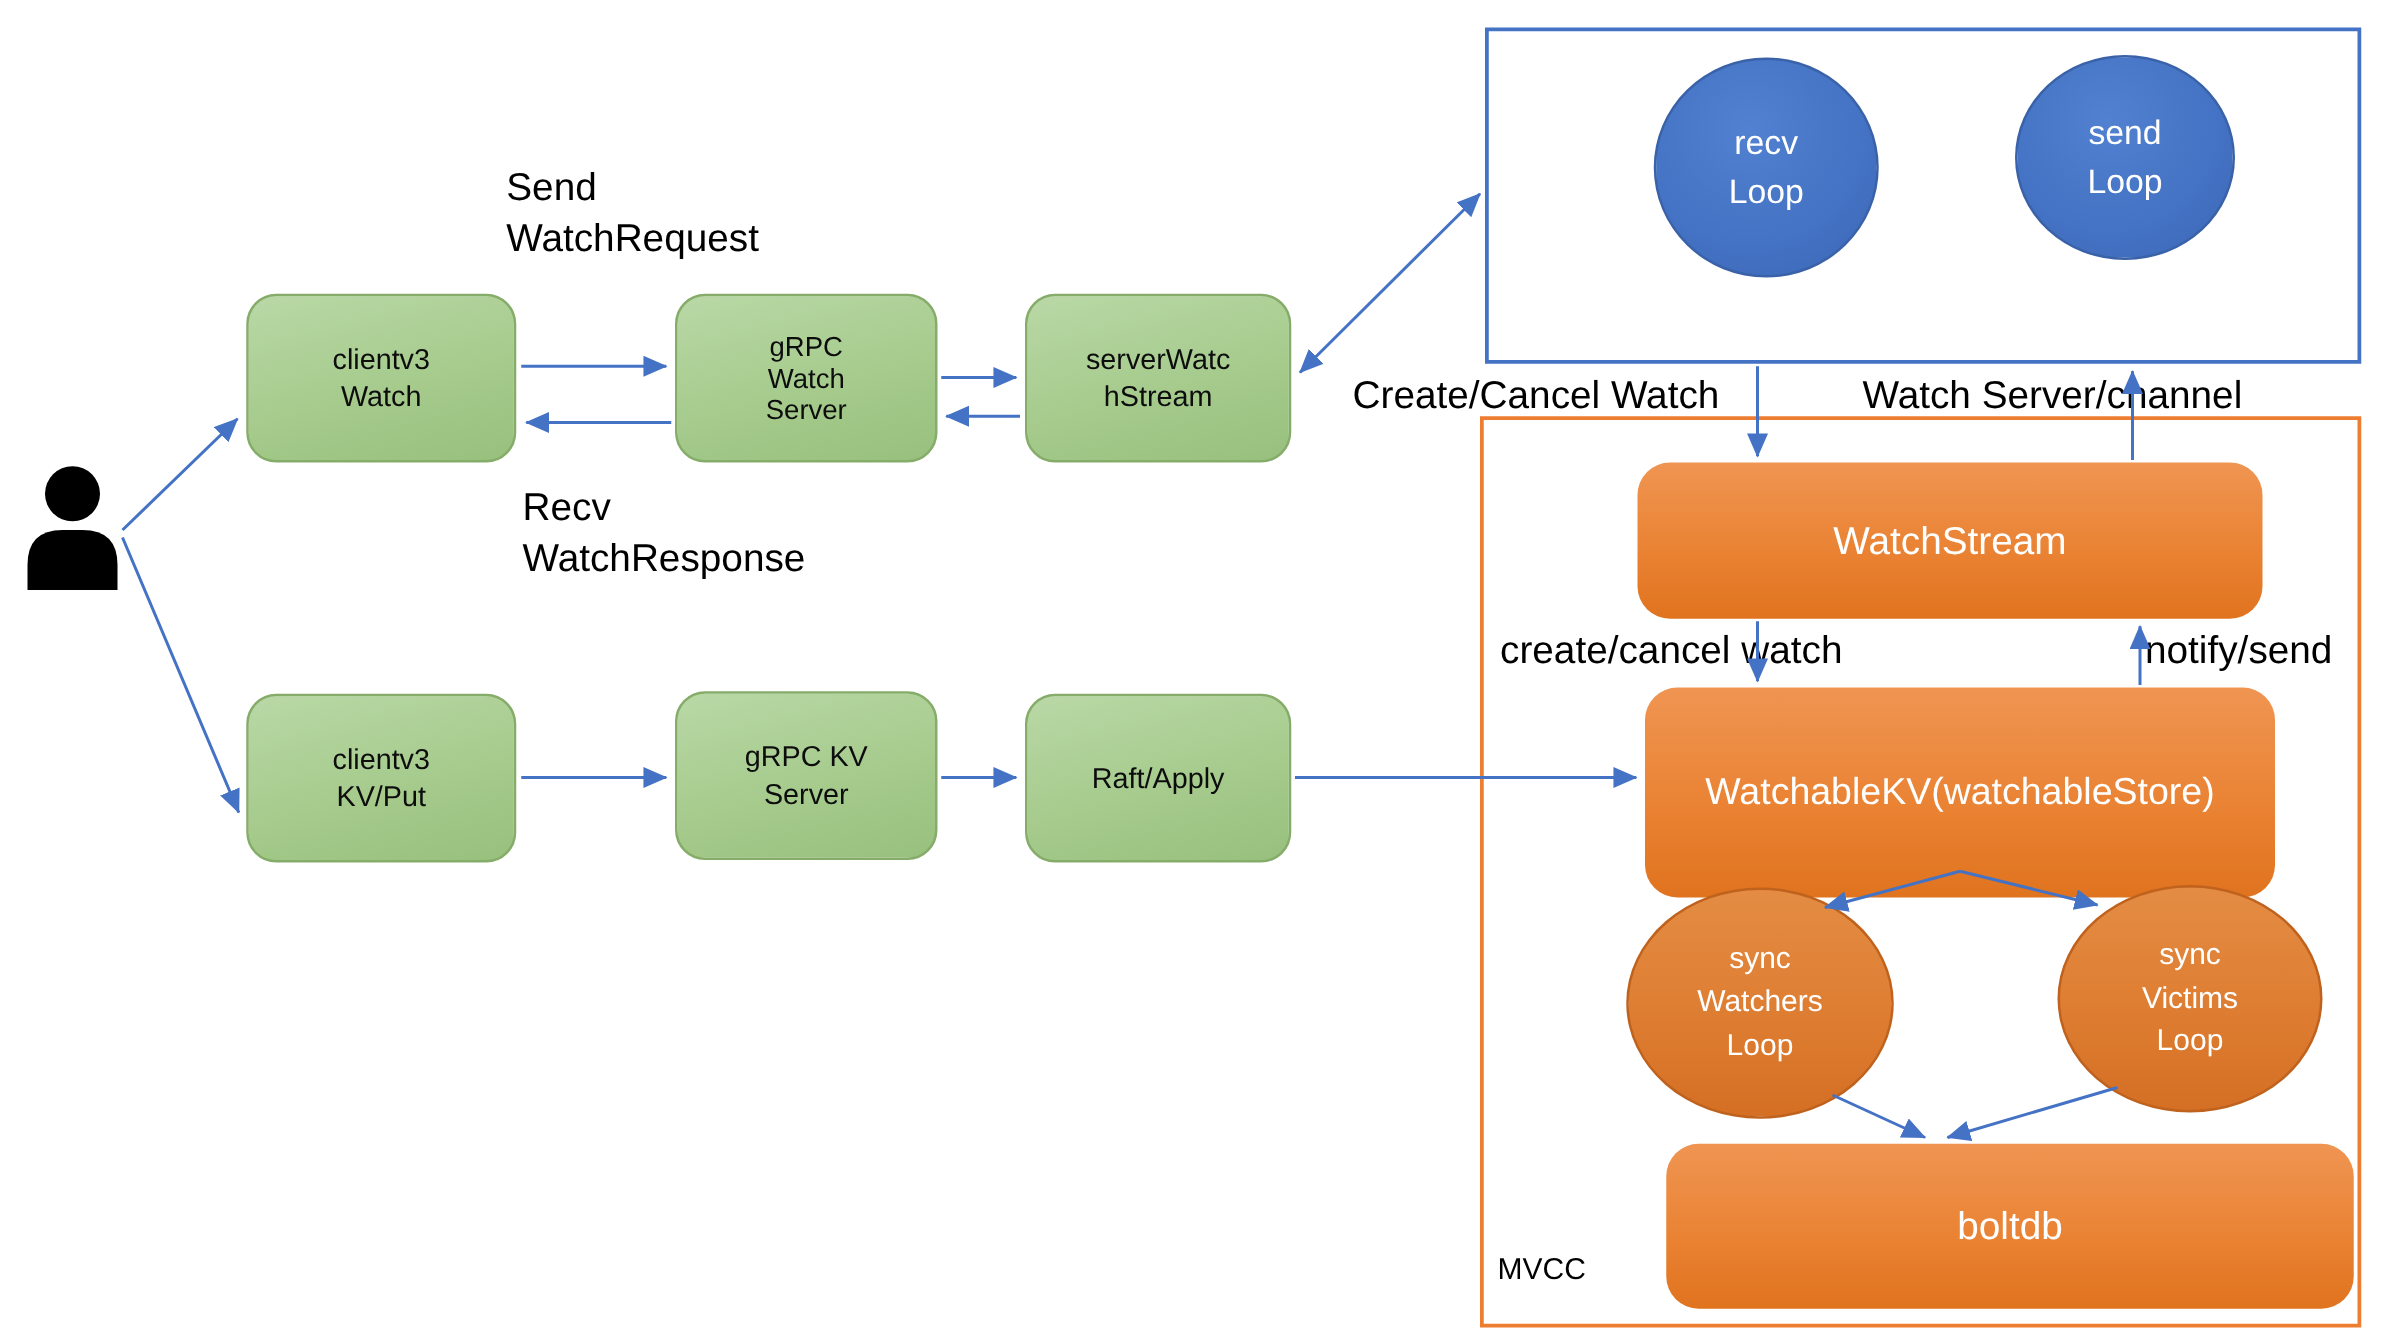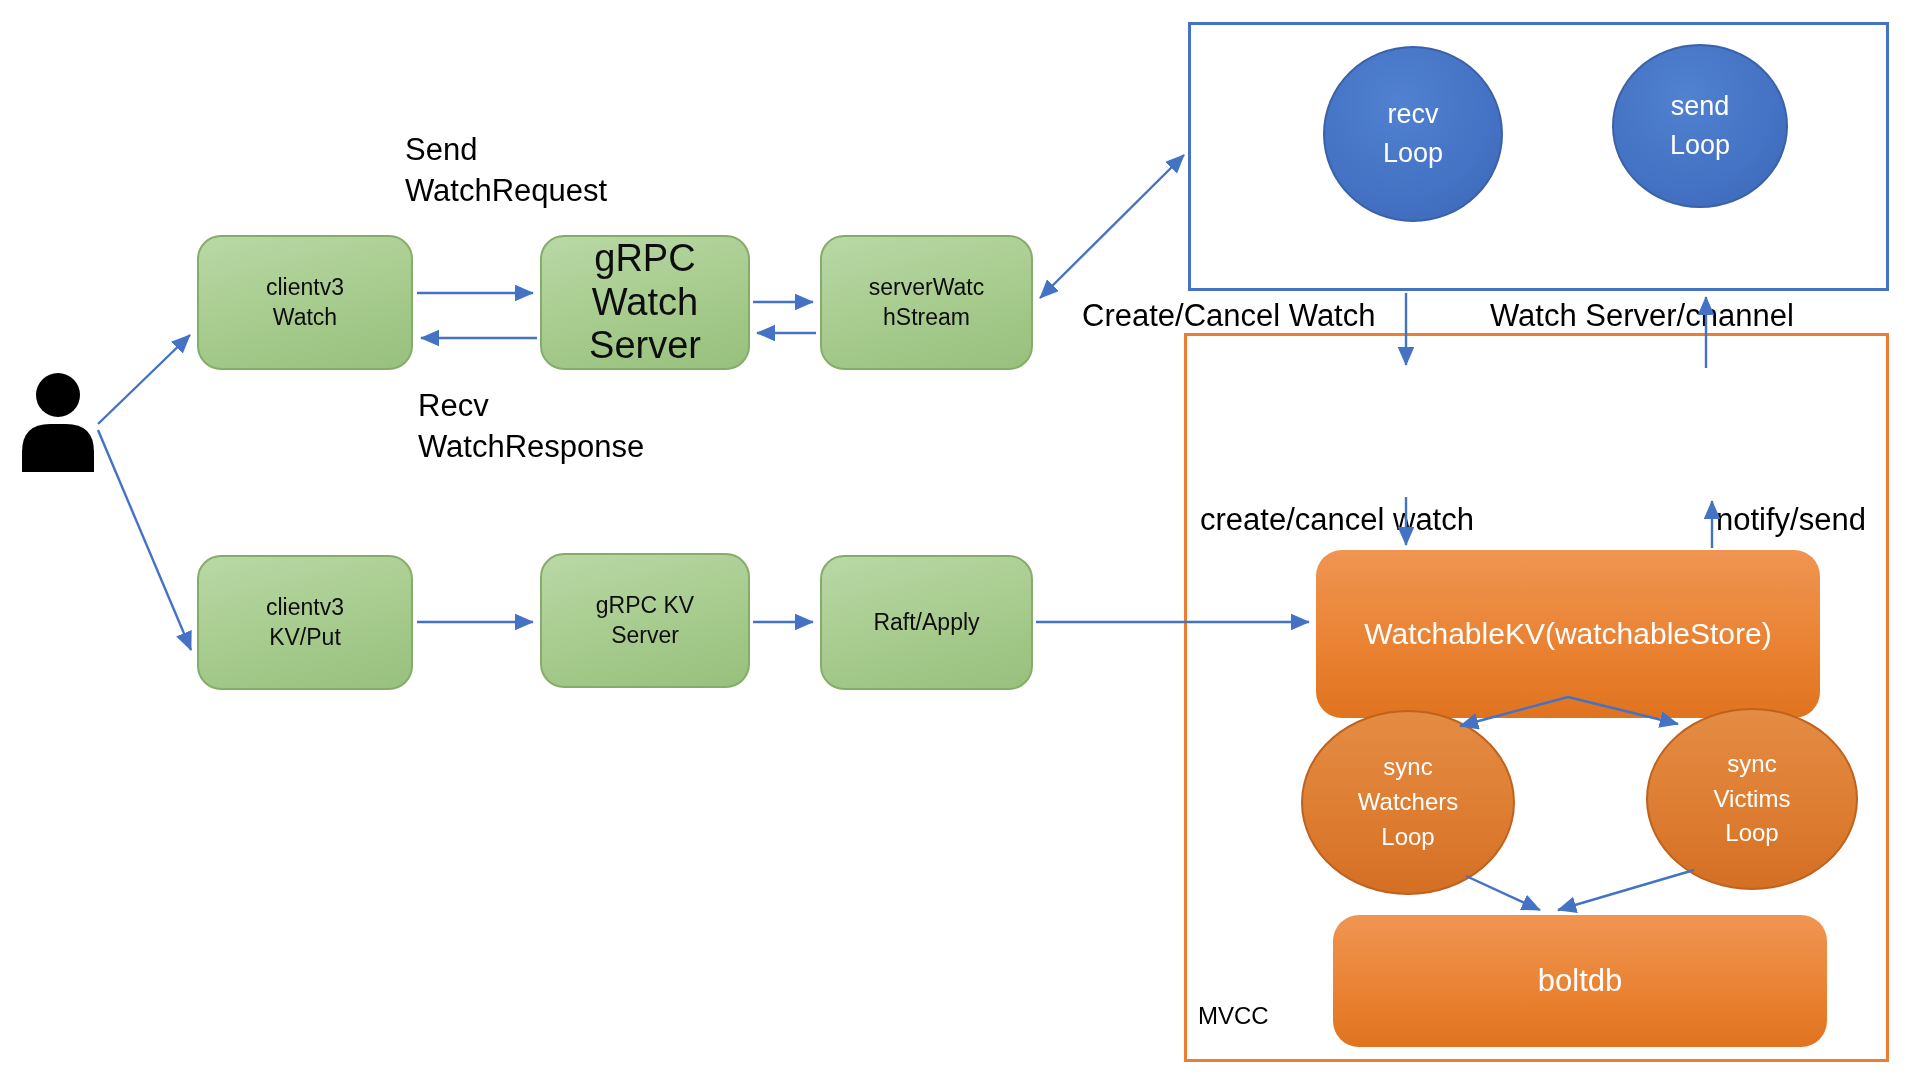--- a/index.html
+++ b/index.html
@@ -113,21 +113,21 @@
 
   <div class="abs" style="left:16px; top:372px; width:84px; height:100px;">
     <svg id="person-svg" width="84" height="100" viewBox="0 0 84 100">
       <circle cx="42" cy="23" r="22" fill="#000000"></circle>
       <path d="M6,100 L6,80 Q6,52 34,52 L50,52 Q78,52 78,80 L78,100 Z" fill="#000000"></path>
     </svg>
   </div>
 
   <div class="green-box" style="left:197px; top:235px; width:216px; height:135px;">clientv3
 Watch</div>
-  <div class="green-box" style="left:540px; top:235px; width:210px; height:135px; font-size:38px; line-height:1.15;">gRPC
+  <div class="green-box" style="left:540px; top:235px; width:210px; height:135px; font-size:22px; line-height:1.15;">gRPC
 Watch
 Server</div>
   <div class="green-box" style="left:820px; top:235px; width:213px; height:135px;">serverWatc
 hStream</div>
 
   <div class="black-label multiline" style="left:405px; top:130px;">Send
 WatchRequest</div>
   <div class="black-label multiline" style="left:418px; top:386px;">Recv
 WatchResponse</div>
 
@@ -141,34 +141,35 @@
   <div class="blue-ellipse" style="left:1323px; top:46px; width:180px; height:176px;">recv
 Loop</div>
   <div class="blue-ellipse" style="left:1612px; top:44px; width:176px; height:164px;">send
 Loop</div>
 
   <div class="black-label" style="left:1082px; top:296px;">Create/Cancel Watch</div>
   <div class="black-label" style="left:1490px; top:296px;">Watch Server/channel</div>
 
   <div class="outline-box orange-outline" style="left:1184px; top:333px; width:705px; height:729px;"></div>
 
+  <div class="orange-box" style="left:1310px; top:370px; width:500px; height:125px;">WatchStream</div>
 
   <div class="black-label" style="left:1200px; top:500px;">create/cancel watch</div>
   <div class="black-label" style="left:1716px; top:500px;">notify/send</div>
 
   <div class="orange-box" style="left:1316px; top:550px; width:504px; height:168px; font-size:30px;">WatchableKV(watchableStore)</div>
 
   <div class="orange-ellipse" style="left:1301px; top:710px; width:214px; height:185px;">sync
 Watchers
 Loop</div>
   <div class="orange-ellipse" style="left:1646px; top:708px; width:212px; height:182px;">sync
 Victims
 Loop</div>
 
-  <div class="orange-box" style="left:1333px; top:915px; width:494px; height:132px;">boltdb</div>
+  <div class="orange-box" style="left:1333px; top:915px; width:550px; height:132px;">boltdb</div>
 
   <div class="container-label" style="left:1198px; top:1002px; font-size:24px;">MVCC</div>
 
   <svg id="arrow-layer">
     <defs>
       <marker id="arw" markerWidth="9" markerHeight="8" refX="7.6" refY="3.5" orient="auto-start-reverse" markerUnits="strokeWidth">
         <path d="M0,0 L8,3.5 L0,7 Z" fill="#4472c4"></path>
       </marker>
     </defs>
 

